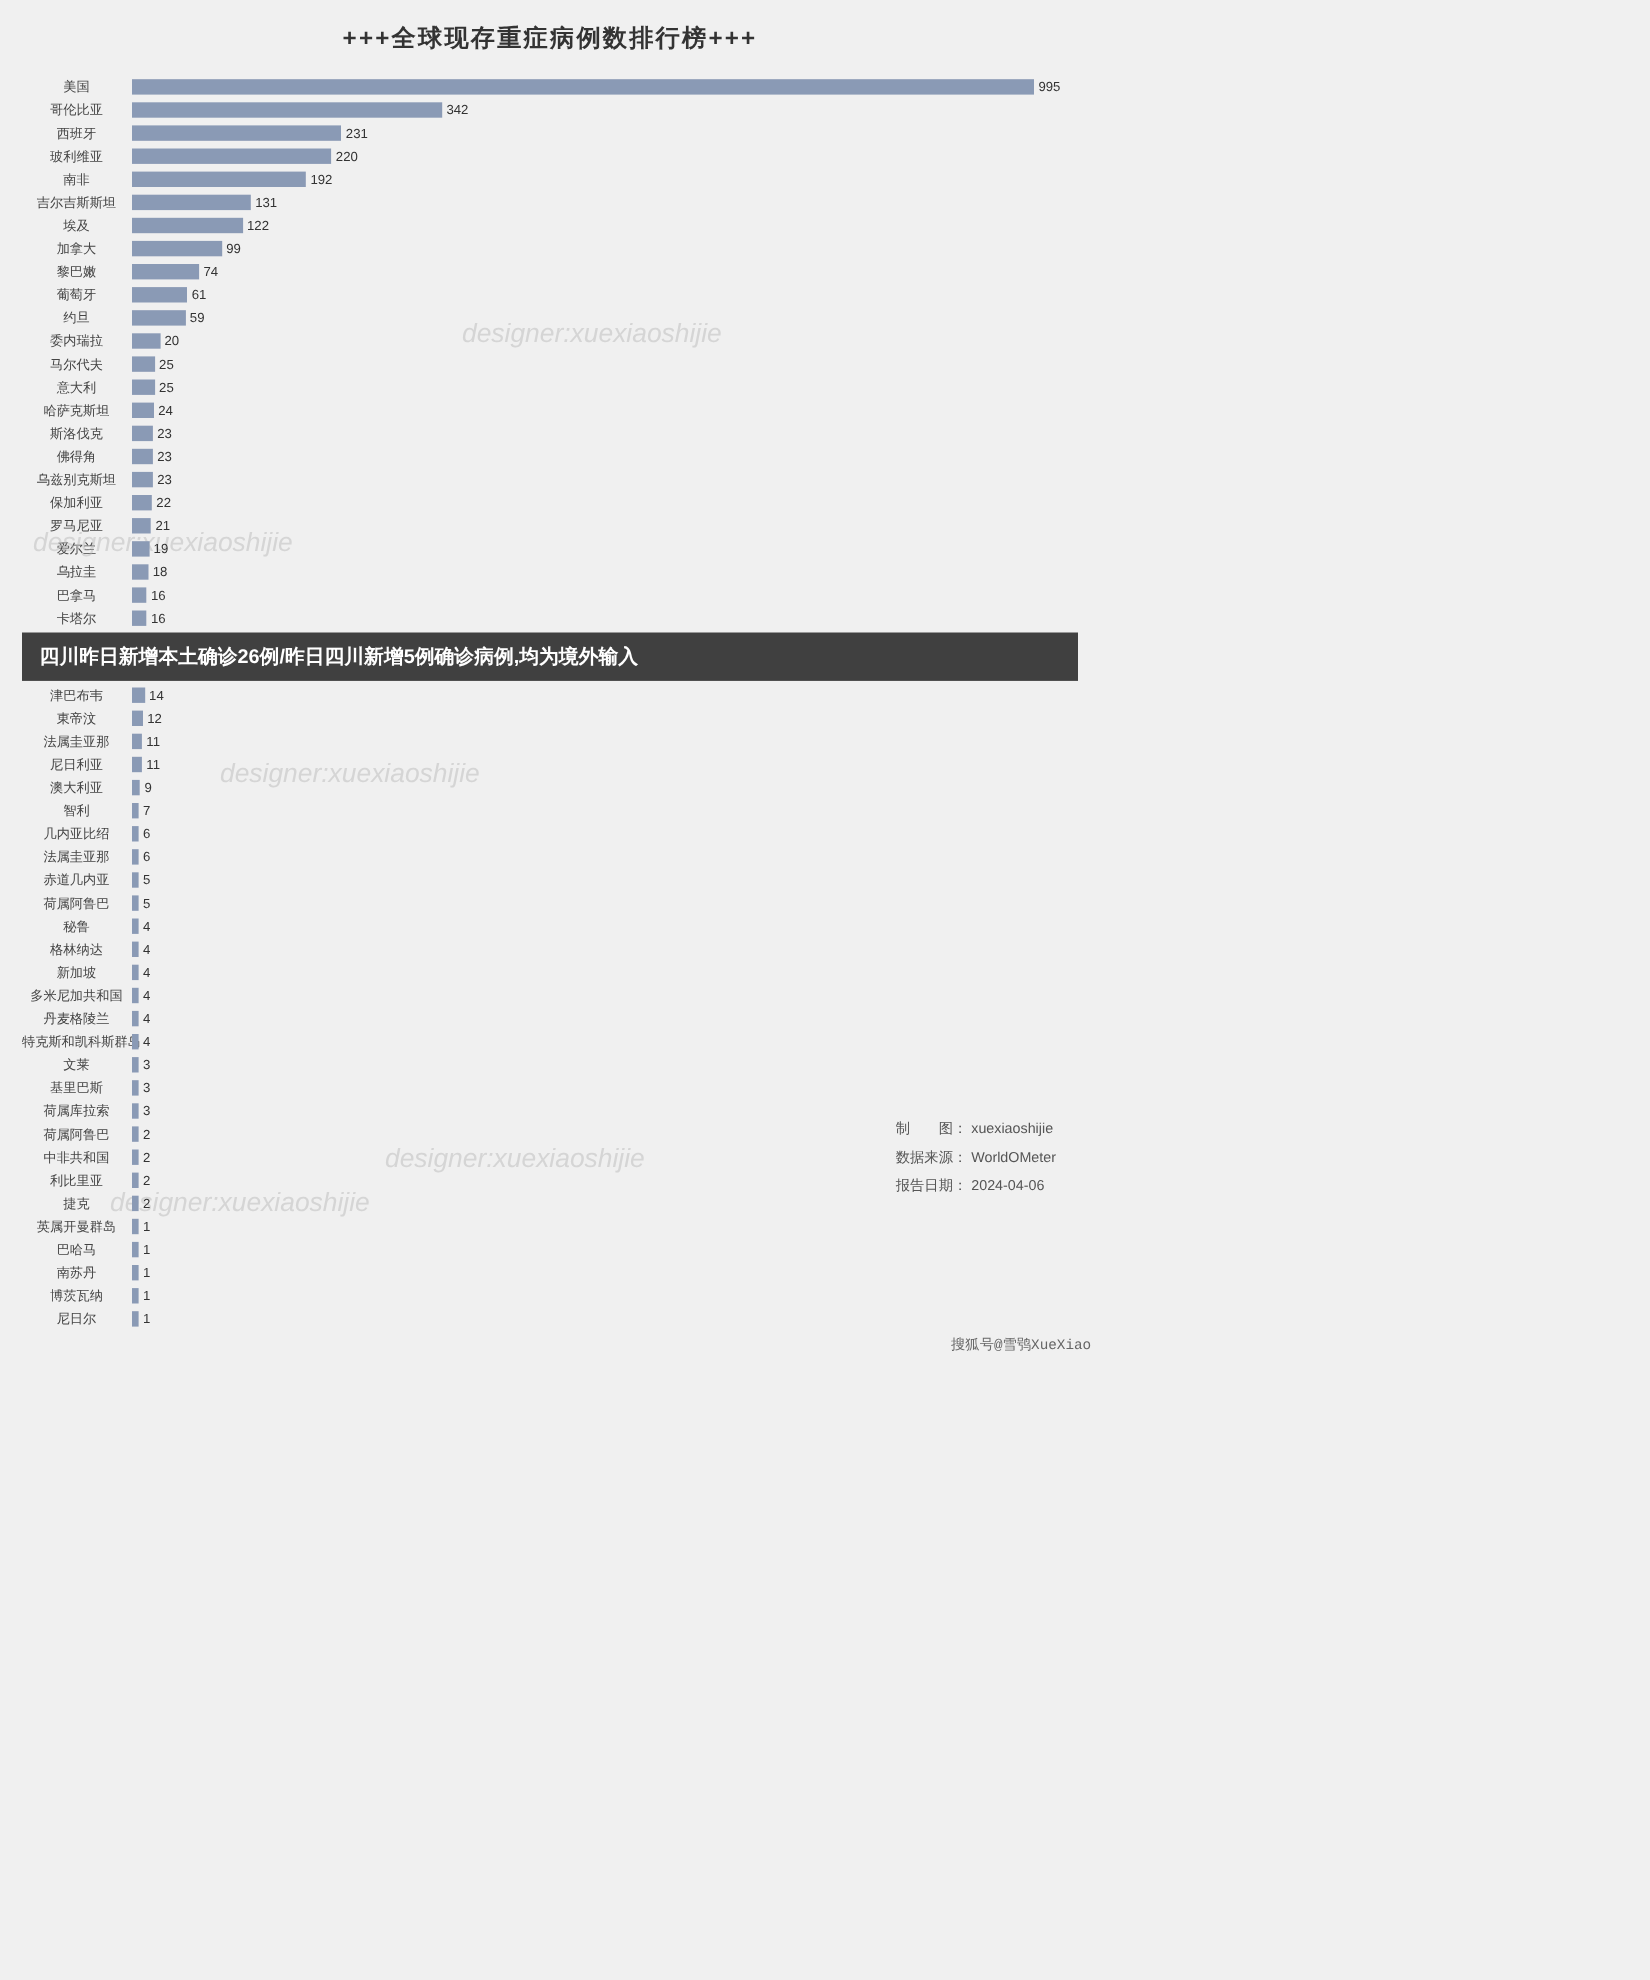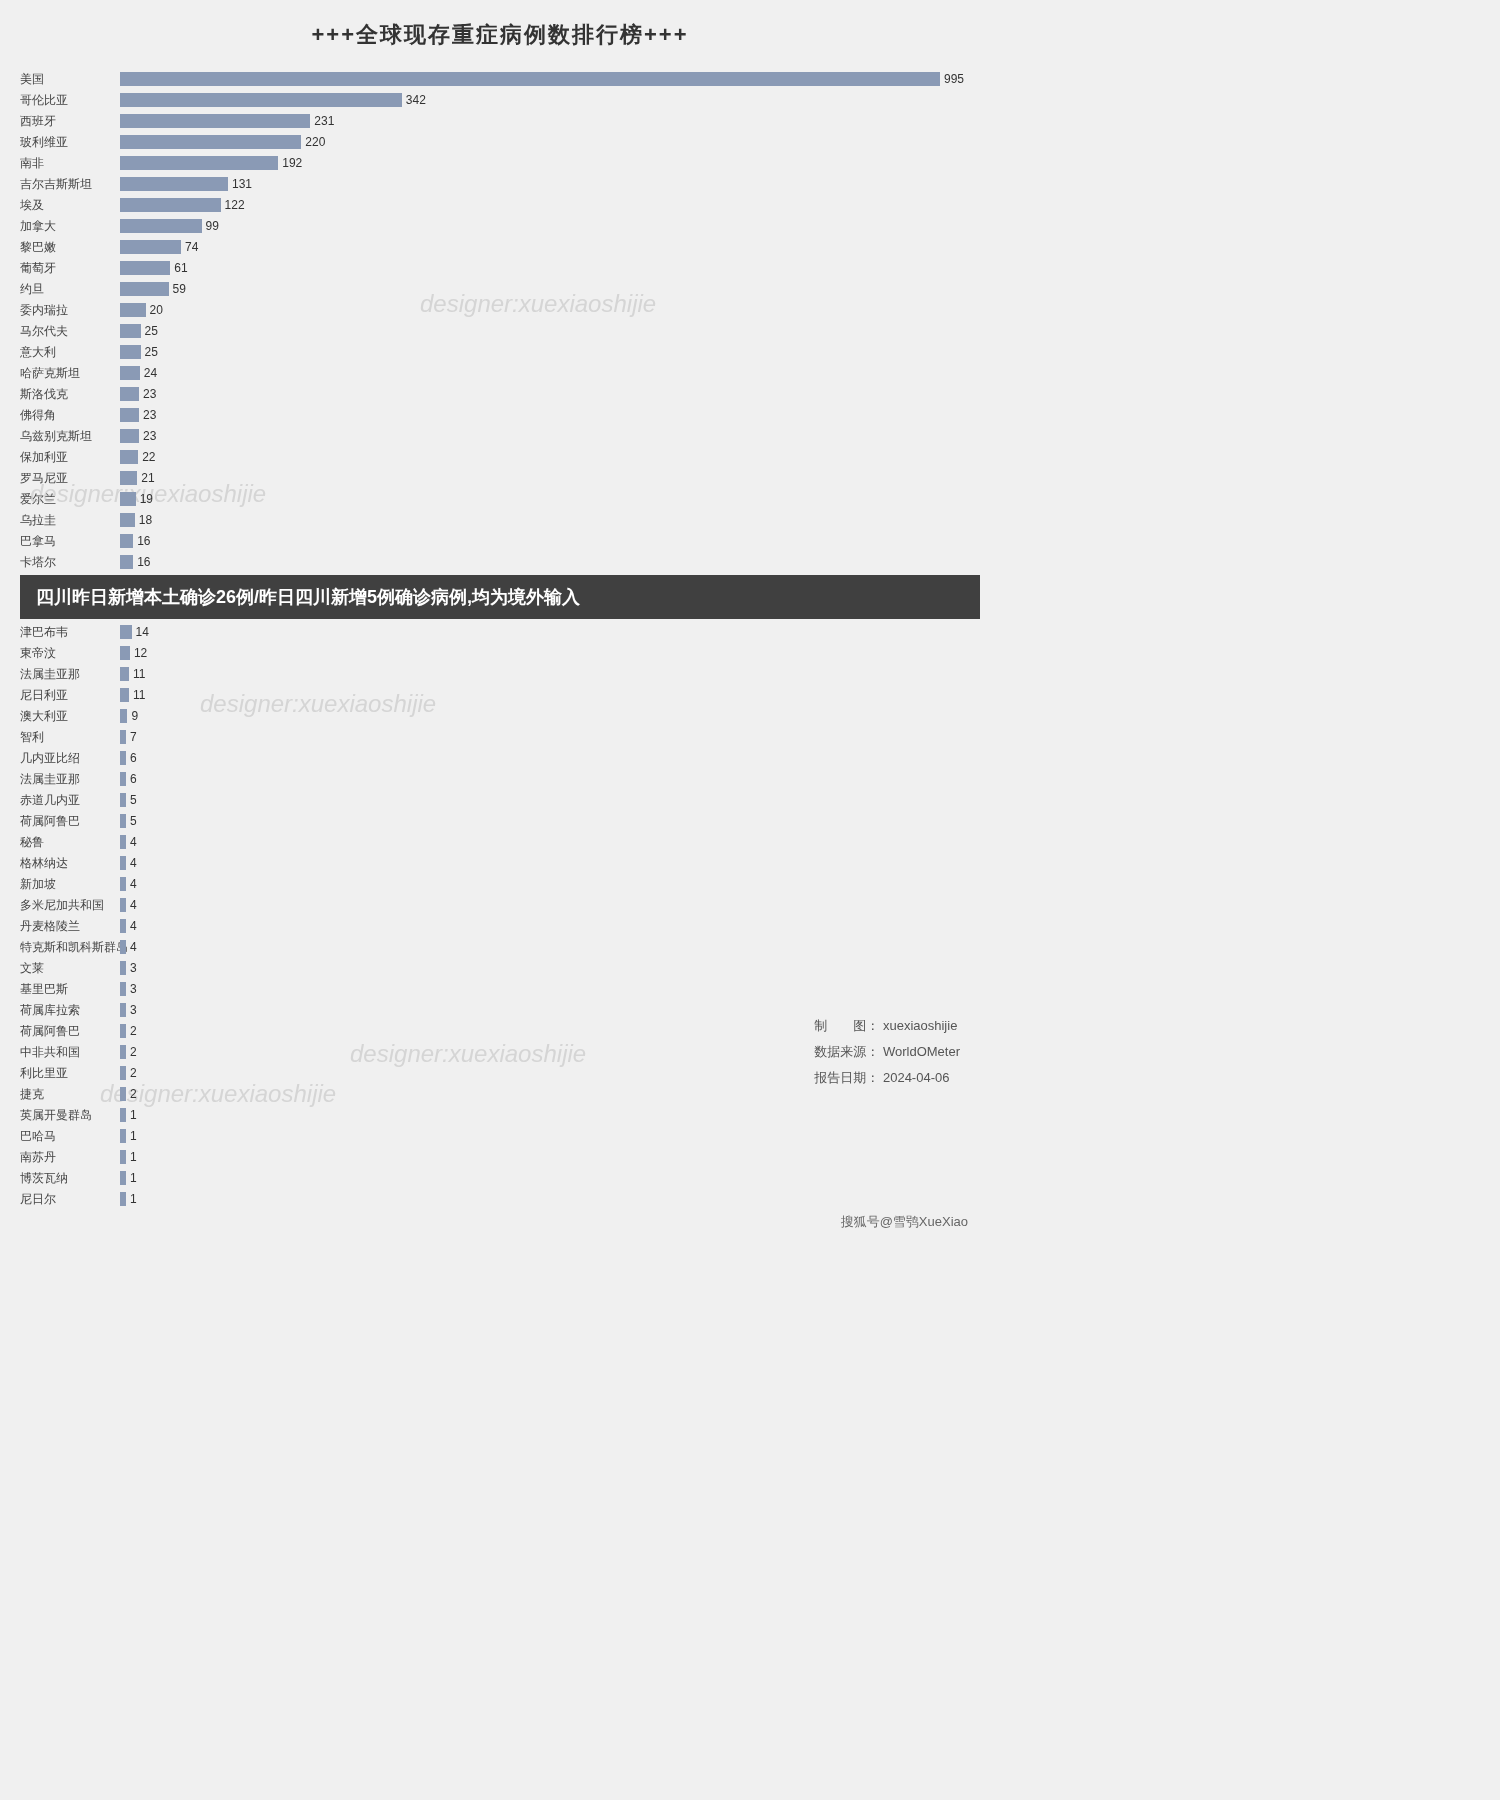--- a/index.html
+++ b/index.html
@@ -30,21 +30,21 @@
       white-space: nowrap;
       font-style: italic;
     }
     .bar-row {
       display: flex;
       align-items: center;
       margin-bottom: 3px;
       height: 18px;
     }
     .bar-label {
-      text-align: left;
+      text-align: center;
       font-size: 12px;
       color: #444;
       width: 100px;
       min-width: 100px;
       padding-right: 1px;
       white-space: nowrap;
     }
     .bar-track {
       flex: 1;
       display: flex;
@@ -76,24 +76,25 @@
       position: absolute;
       right: 40px;
       bottom: 160px;
       text-align: left;
       font-size: 13px;
       color: #555;
       line-height: 2;
     }
     .sohu-tag {
       position: absolute;
-      right: 32px;
+      right: 8px;
       bottom: 20px;
       font-size: 13px;
       color: #666;
+      font-family: Liberation Mono, monospace;
     }
   </style>
 </head>
 <body>
 
 <div class="chart-container">
 
   <h1 class="chart-title">+++全球现存重症病例数排行榜+++</h1>
 
   <span class="watermark" style="top:290px;left:420px;">designer:xuexiaoshijie</span>

